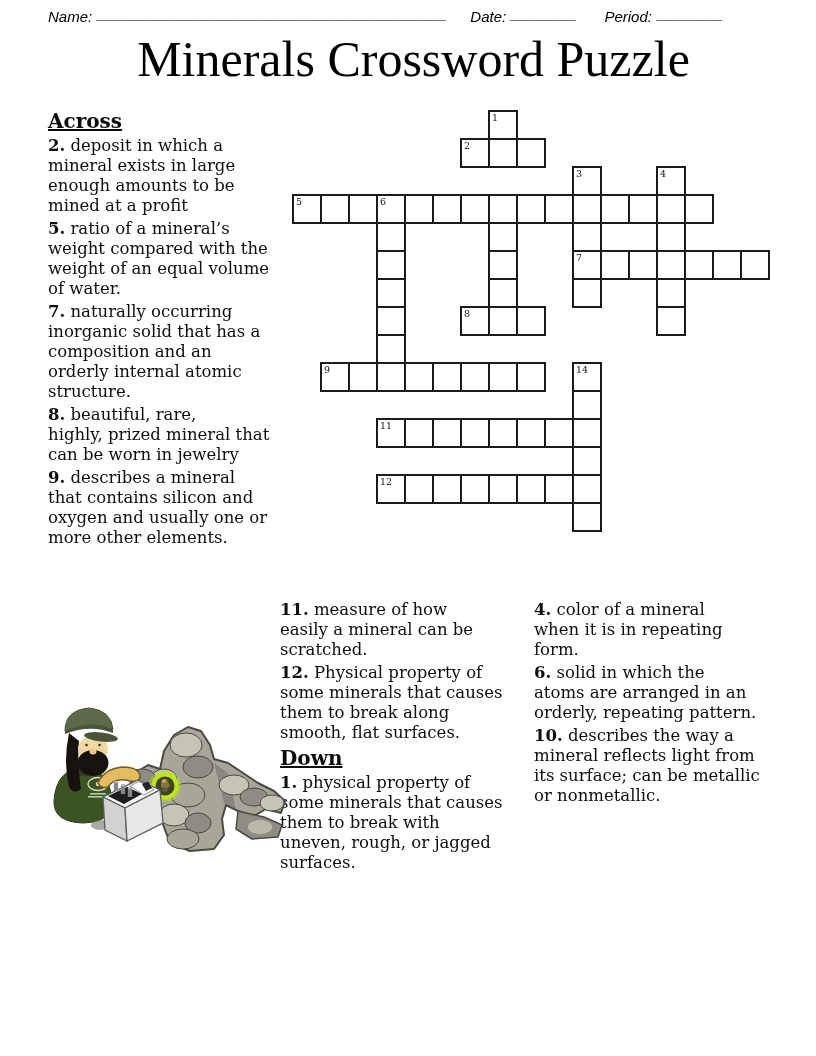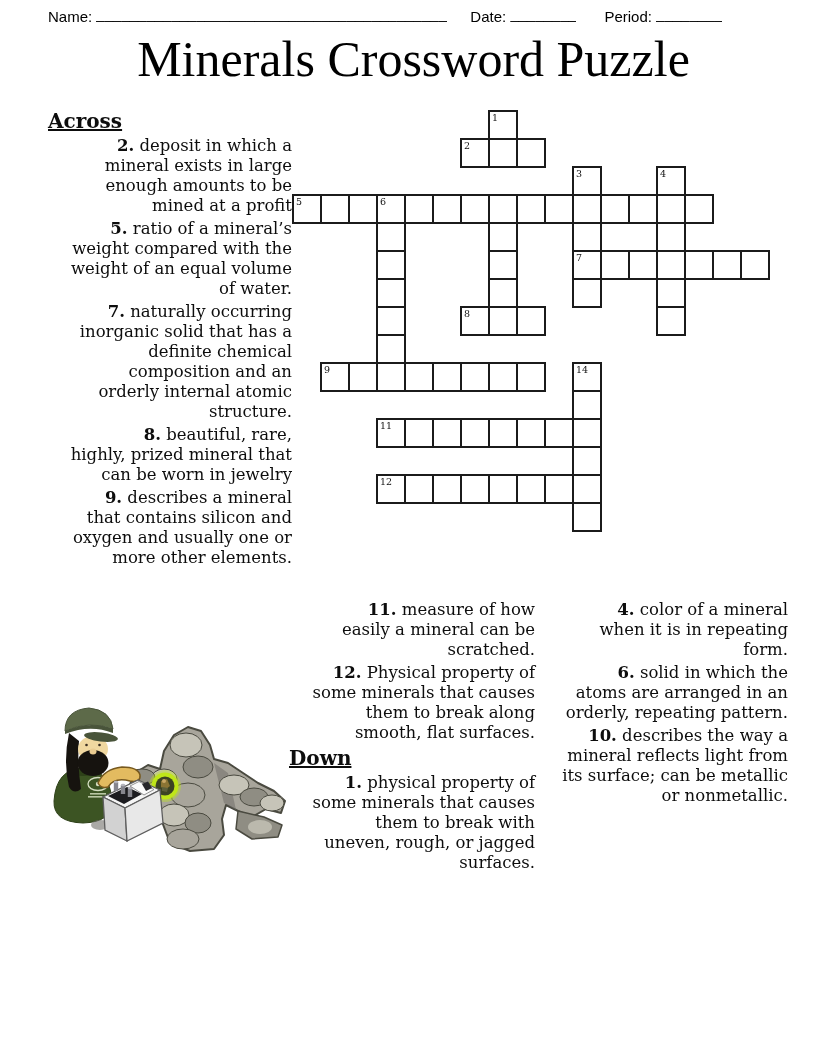--- a/index.html
+++ b/index.html
@@ -1,41 +1,41 @@
 <!DOCTYPE html>
 <html><head>
 <meta charset="utf-8">
 <style>
   html,body{margin:0;padding:0;background:#ffffff;}
   body{width:816px;height:1056px;position:relative;overflow:hidden;
        font-family:"Liberation Sans",sans-serif;color:#000;}
 
   
-  .header-row{position:absolute;left:48px;top:5px;font-size:15px;white-space:nowrap;}
+  .header-row{position:absolute;left:48px;top:5px;font-size:15px;white-space:nowrap;font-style:italic;}
   .uline{display:inline-block;overflow:hidden;white-space:nowrap;font-size:15px;
          vertical-align:baseline;letter-spacing:0;}
   .name-line{width:352px;}
   .short-line{width:66px;}
   .label-date{margin-left:22px;}
   .label-period{margin-left:28px;}
 
   
   .title{position:absolute;left:11px;right:0;top:31px;text-align:center;
          font-family:"Liberation Serif",serif;font-size:50px;line-height:56px;color:#000;}
 
   
   .clue-col{position:absolute;font-family:"DejaVu Serif",serif;font-size:16.5px;
             line-height:20px;color:#0d0d0d;}
   #col-left{left:48px;top:109px;width:244px;}
-  #col-middle{left:289px;top:600px;width:246px;}
+  #col-middle{left:280px;top:600px;width:246px;}
   #col-right{left:534px;top:600px;width:254px;}
   .clue-heading{font-weight:bold;text-decoration:underline;font-size:20px;
                 line-height:24px;margin-bottom:3px;}
   .clue-block{margin-bottom:3px;}
-  .clue-line{white-space:nowrap;text-align:right;}
+  .clue-line{white-space:nowrap;}
   .clue-num{font-weight:bold;}
 
   
   #grid{position:absolute;left:292px;top:110px;width:478px;height:450px;}
   .cell{position:absolute;width:30px;height:30px;box-sizing:border-box;
         border:2px solid #1b1b1b;background:#ffffff;}
   .cellnum{position:absolute;top:0;left:2px;font-family:"DejaVu Serif",serif;
            font-size:9.5px;line-height:11px;color:#111;}
 
   
@@ -63,21 +63,20 @@
     </div>
     <div class="clue-block">
       <div class="clue-line"><span class="clue-num">5.</span> ratio of a mineral’s</div>
       <div class="clue-line">weight compared with the</div>
       <div class="clue-line">weight of an equal volume</div>
       <div class="clue-line">of water.</div>
     </div>
     <div class="clue-block">
       <div class="clue-line"><span class="clue-num">7.</span> naturally occurring</div>
       <div class="clue-line">inorganic solid that has a</div>
-      <div class="clue-line">definite chemical</div>
       <div class="clue-line">composition and an</div>
       <div class="clue-line">orderly internal atomic</div>
       <div class="clue-line">structure.</div>
     </div>
     <div class="clue-block">
       <div class="clue-line"><span class="clue-num">8.</span> beautiful, rare,</div>
       <div class="clue-line">highly, prized mineral that</div>
       <div class="clue-line">can be worn in jewelry</div>
     </div>
     <div class="clue-block">

